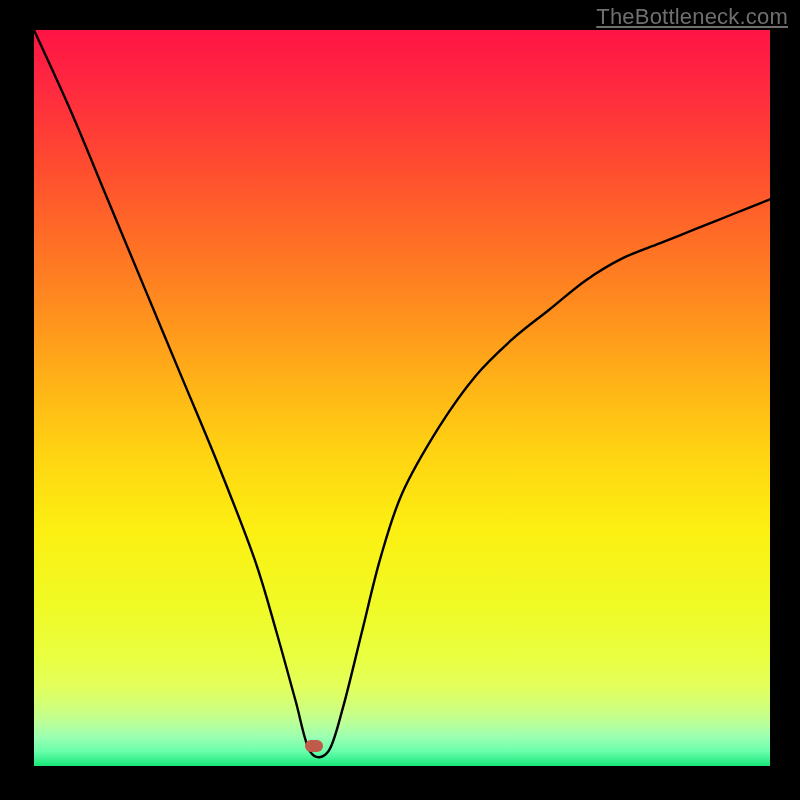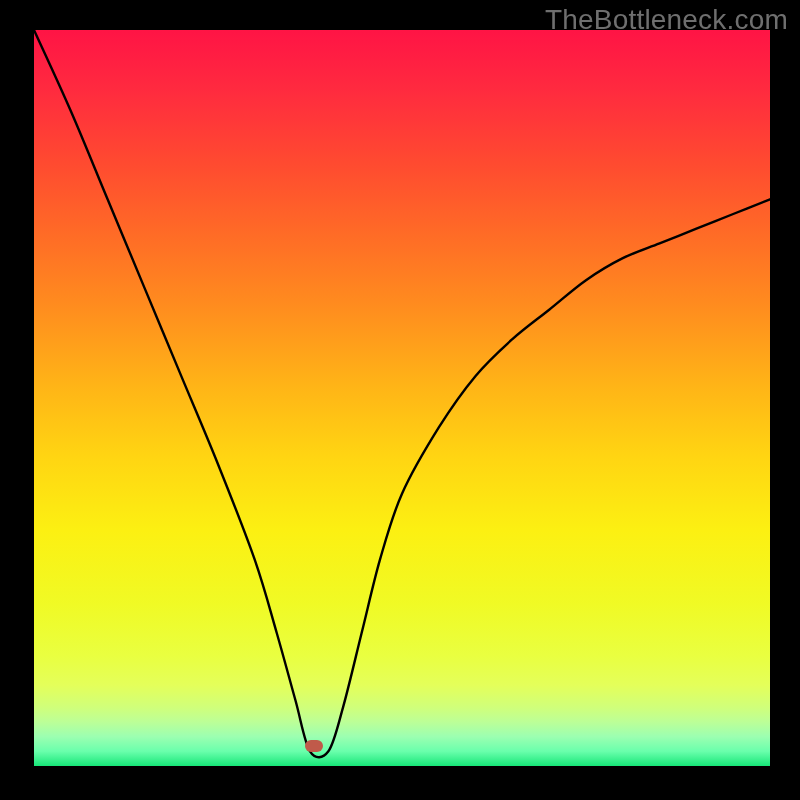--- a/index.html
+++ b/index.html
@@ -39,23 +39,24 @@
       #9CFFB1 96%,
       #6AFFAC 98%,
       #17E678 100%
     );
   }
   .watermark {
     position: absolute;
     top: 4px;
     right: 12px;
     color: #6f6f6f;
-    font-size: 28px;
+    font-size: 22px;
     font-weight: 500;
     letter-spacing: 0.2px;
+    text-decoration: underline;
   }
   .curve-svg {
     position: absolute;
     top: 0;
     left: 0;
   }
   .marker {
     position: absolute;
     width: 18px;
     height: 12px;

